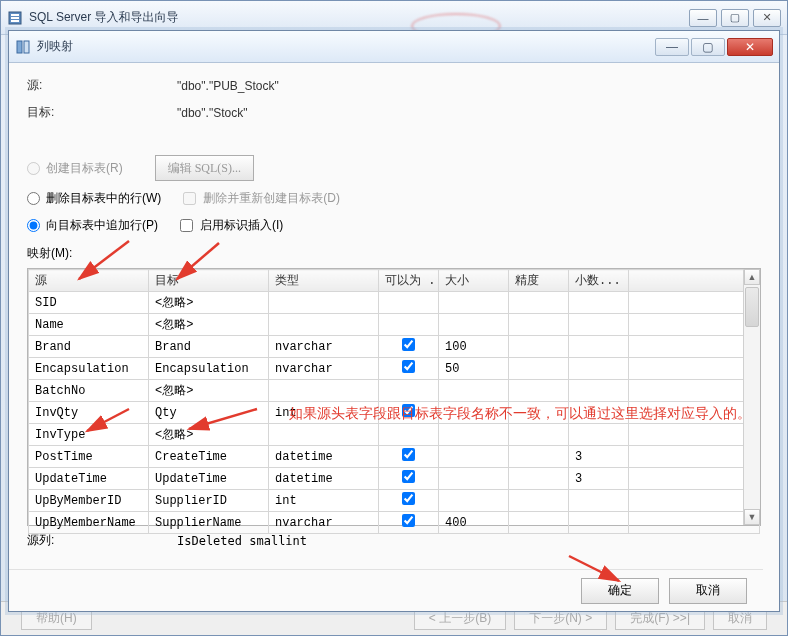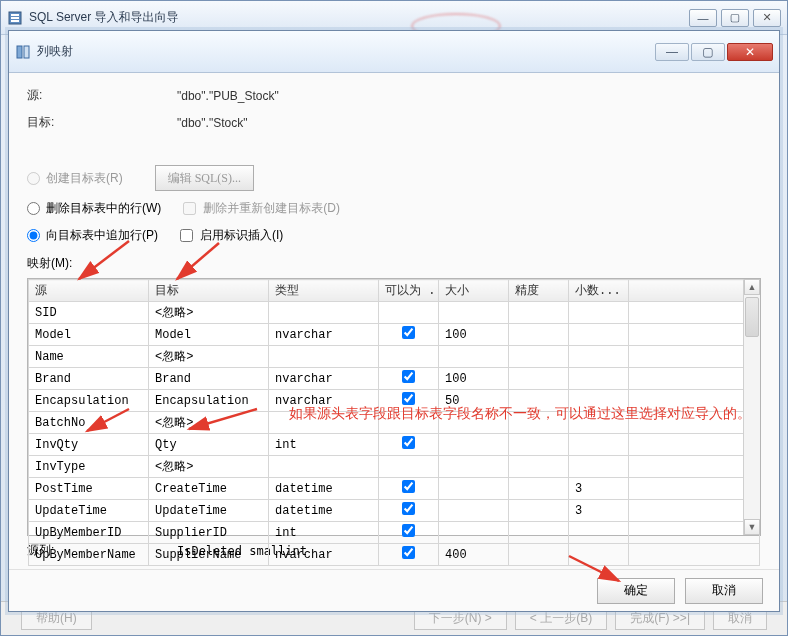--- a/index.html
+++ b/index.html
@@ -56,21 +56,21 @@
     color: #a9a9a9;
   }
 
   
   .dialog {
     position: absolute; left: 8px; top: 30px; width: 772px; height: 582px;
     background: #fafafa; border: 1px solid #6f87a6;
     box-shadow: 0 0 0 3px rgba(160,185,215,0.35);
   }
   .dlg-titlebar {
-    height: 42px; display: flex; align-items: center;
+    height: 32px; display: flex; align-items: center;
     padding: 0 6px;
     background: linear-gradient(#f7fbff,#dde9f7);
     border-bottom: 1px solid #b2c3d8;
   }
   .dlg-titlebar .dlg-icon { width:16px;height:16px;margin-right:6px;display:inline-flex;align-items:center;justify-content:center; }
   .dlg-titlebar .title { color:#2b3b50; }
   .dlg-titlebar .spacer { flex:1; }
   .dlg-winbtn {
     width: 34px; height: 18px; margin-left: 2px;
     border: 1px solid #a1b3c8; border-radius: 2px;
@@ -137,21 +137,21 @@
     display:flex; flex-direction:column;
   }
   .scroll-stub .sbtn{height:16px;border:1px solid #c8c8c8;background:linear-gradient(#fdfdfd,#eaeaea);display:flex;align-items:center;justify-content:center;font-size:9px;color:#666;}
   .scroll-stub .track{flex:1;background:#f4f4f4;position:relative;}
   .scroll-stub .thumb{position:absolute;left:1px;right:1px;top:2px;height:40px;background:linear-gradient(#eaeaea,#d6d6d6);border:1px solid #c4c4c4;border-radius:2px;}
 
   .src-col-row { display:flex; align-items:center; margin-top: 6px; }
   .src-col-row .lbl2 { width:150px; }
 
   .dlg-footer {
-    position:absolute; left:0; right:0; bottom:0; height:42px;
+    position:absolute; left:0; right:16px; bottom:0; height:42px;
     display:flex; align-items:center; justify-content:flex-end;
     gap: 10px; padding: 0 16px;
     border-top: 1px solid #e1e1e1;
   }
   .dlg-footer .btn { width: 78px; justify-content:center; }
 
   
   .anno-overlay { position:absolute; left:0; top:0; width:100%; height:100%; pointer-events:none; }
   .anno-text {
     position:absolute; color:#e23b2e; font-size:14px; line-height:1.45;
@@ -175,22 +175,22 @@
     <span class="spacer"></span>
     <span class="winbtn">—</span>
     <span class="winbtn">▢</span>
     <span class="winbtn close">✕</span>
   </div>
   <div class="ghost-circle"></div>
 
   <div class="bottom-strip">
     <span class="ghost-btn">帮助(H)</span>
     <span style="flex:1"></span>
+    <span class="ghost-btn">&lt; 上一步(B)</span>
     <span class="ghost-btn">下一步(N) &gt;</span>
-    <span class="ghost-btn">&lt; 上一步(B)</span>
     <span class="ghost-btn">完成(F) &gt;&gt;|</span>
     <span class="ghost-btn">取消</span>
   </div>
 </div>
 
 <div class="dialog">
   <div class="dlg-titlebar">
     <span class="dlg-icon">
       <svg width="14" height="14" viewBox="0 0 14 14">
           <rect x="1" y="1" width="5" height="12" fill="#7fa9d6" stroke="#3c6aa0"></rect>
@@ -271,30 +271,20 @@
               <td>SID</td>
               <td>&lt;忽略&gt;</td>
               <td></td>
               <td class="center"></td>
               <td></td>
               <td></td>
               <td></td>
               <td></td>
             </tr>
             <tr>
-              <td>Model</td>
-              <td>Model</td>
-              <td>nvarchar</td>
-              <td class="center"><input type="checkbox" checked="" style=""></td>
-              <td>100</td>
-              <td></td>
-              <td></td>
-              <td></td>
-            </tr>
-            <tr>
               <td>Name</td>
               <td>&lt;忽略&gt;</td>
               <td></td>
               <td class="center"></td>
               <td></td>
               <td></td>
               <td></td>
               <td></td>
             </tr>
             <tr>

